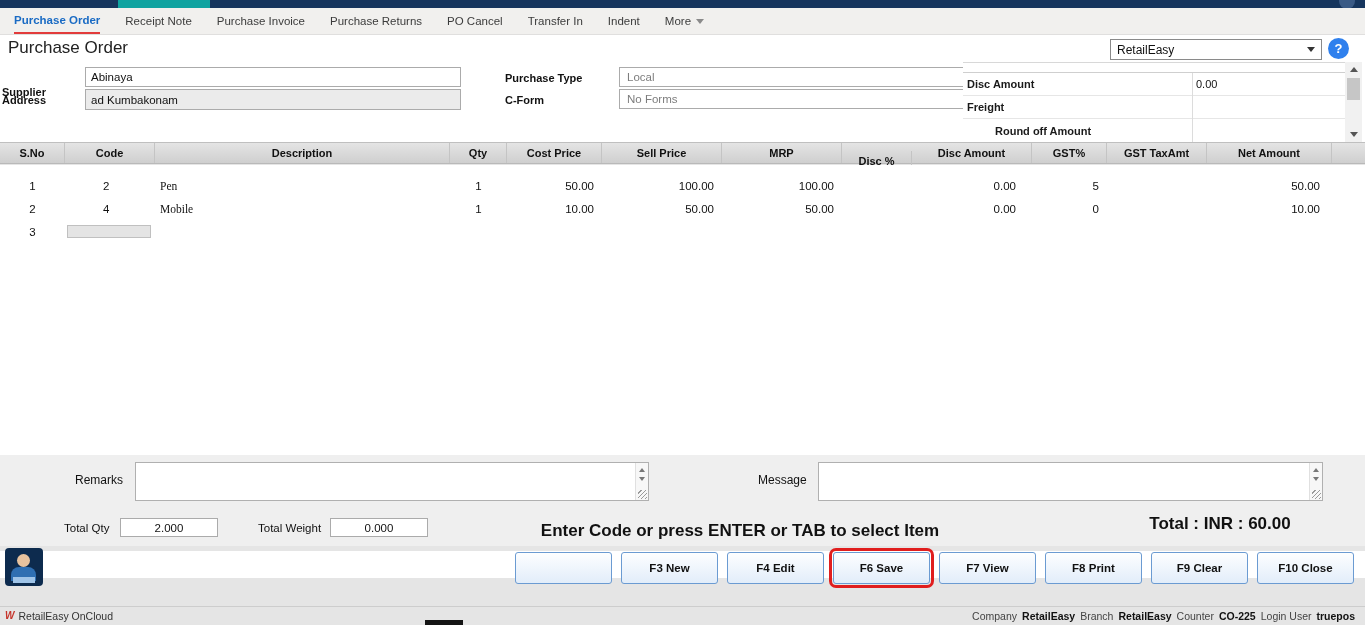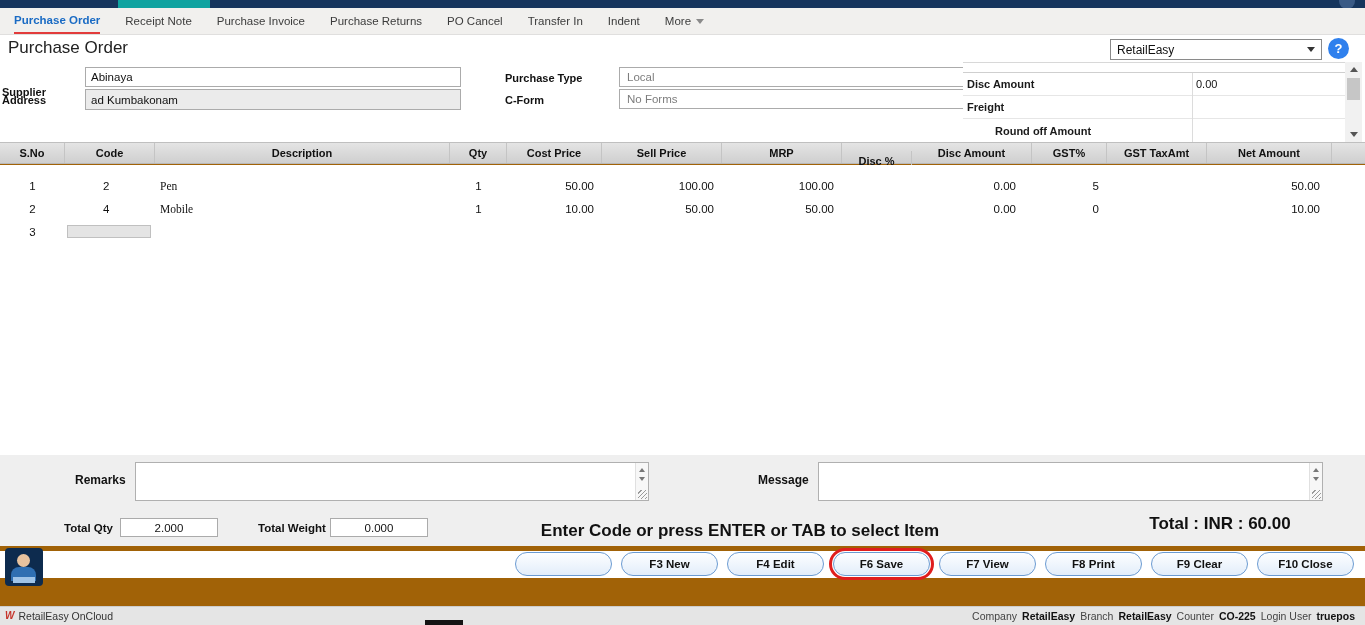--- a/index.html
+++ b/index.html
@@ -1,18 +1,18 @@
 <!DOCTYPE html>
 <html><head>
 <meta charset="utf-8">
 <style>
   *{margin:0;padding:0;box-sizing:border-box;}
   html,body{background:#fff;}
   body{font-family:"Liberation Sans",sans-serif;}
-  .root{position:relative;width:1365px;height:625px;background:#a16207;overflow:hidden;font-size:11px;color:#1a1a1a;}
+  .root{position:relative;width:1365px;height:625px;background:#e5e5e5;overflow:hidden;font-size:11px;color:#1a1a1a;}
 
   
   .topbar{position:absolute;left:0;top:0;width:100%;height:8px;background:#16355d;}
   .topbar-accent{position:absolute;left:118px;top:0;width:92px;height:8px;background:#0fa3a0;}
   .topbar-circle{position:absolute;right:10px;top:-7px;width:16px;height:16px;border-radius:50%;background:#3a5a85;}
 
   
   .tabbar{position:absolute;left:0;top:8px;width:100%;height:27px;background:#f1f0ee;display:flex;align-items:stretch;padding-left:14px;border-bottom:1px solid #e0dfde;}
   .tab{margin-right:25px;color:#3c3c3c;font-size:11.5px;display:flex;align-items:center;cursor:pointer;}
   .tab.active{color:#1a6bc4;font-weight:700;border-bottom:2px solid #e23b3b;}
@@ -60,36 +60,36 @@
   .c10{width:100px;} .c11{width:125px;} .c12{flex:1;}
   .center{justify-content:center;}
   .codeleft{padding-left:38px;}
   .descleft{padding-left:5px;font-family:Liberation Serif, serif;}
   .num{justify-content:flex-end;padding-right:8px;}
   .pr16{padding-right:16px;} .pr12{padding-right:12px;}
   .code-input{width:84px;height:13px;border:1px solid #c0c0c0;background:#e4e4e4;margin-left:2px;font-family:inherit;font-size:11px;padding:0 3px;}
 
   
   .bottom{position:absolute;left:0;top:455px;width:1365px;height:91px;background:#efefef;}
-  .blabel{position:absolute;font-weight:700;font-size:12px;color:#111;white-space:nowrap;}
+  .blabel{position:absolute;font-weight:400;font-size:12px;color:#111;white-space:nowrap;}
   .ta-wrap{position:absolute;background:#fff;border:1px solid #b0b0b0;}
   .ta-wrap textarea{border:none;outline:none;resize:none;width:calc(100% - 14px);height:100%;font-family:inherit;font-size:11.5px;padding:2px 5px;display:block;}
   .ta-scroll{position:absolute;right:0;top:0;width:13px;height:100%;border-left:1px solid #e0e0e0;background:#f7f7f7;}
   .ta-scroll .sp{position:absolute;left:0;width:12px;height:9px;display:flex;align-items:center;justify-content:center;cursor:pointer;}
   .sp.up{top:2px;} .sp.dn{top:11px;}
   .sp .tri-up{border-left-width:3px;border-right-width:3px;border-bottom-width:4px;border-bottom-color:#777;}
   .sp .tri-down{border-left-width:3px;border-right-width:3px;border-top-width:4px;border-top-color:#777;}
   .grip{position:absolute;right:1px;bottom:1px;width:9px;height:9px;background:repeating-linear-gradient(135deg,transparent 0 2px,#9a9a9a 2px 3px);cursor:nwse-resize;}
   .tinput{position:absolute;height:19px;border:1px solid #ababab;background:#fff;font-size:11.5px;text-align:center;font-family:inherit;color:#111;}
   .hint{position:absolute;left:500px;top:521px;width:480px;text-align:center;font-weight:700;font-size:17px;color:#111;}
   .grand-total{position:absolute;left:1125px;top:514px;width:190px;text-align:center;font-weight:700;font-size:17px;color:#111;}
 
   
   .btnrow{position:absolute;left:0;top:551px;width:1365px;height:27px;background:#fff;}
-  .fbtn{position:absolute;top:1px;width:97px;height:24px;border:1px solid #6b9bd2;border-radius:12px;background:linear-gradient(#fdfeff,#e2edfa);font-size:11.5px;font-weight:600;display:flex;align-items:center;justify-content:center;color:#111;font-family:inherit;cursor:pointer;}
+  .fbtn{position:absolute;top:1px;width:97px;height:32px;border:1px solid #6b9bd2;border-radius:3px;background:linear-gradient(#fdfeff,#e2edfa);font-size:11.5px;font-weight:600;display:flex;align-items:center;justify-content:center;color:#111;font-family:inherit;cursor:pointer;}
   .fbtn.save{outline:3px solid #e01e1e;outline-offset:1px;}
 
   
   .avatar{position:absolute;left:5px;top:548px;width:38px;height:38px;background:#0d2b4e;border-radius:4px;overflow:hidden;}
   .avatar .head{position:absolute;left:12px;top:6px;width:13px;height:13px;border-radius:50%;background:#e8c39e;}
   .avatar .body{position:absolute;left:6px;top:19px;width:25px;height:14px;border-radius:8px 8px 0 0;background:#2f6fb2;}
   .avatar .laptop{position:absolute;left:8px;top:29px;width:22px;height:6px;background:#9fc4e8;}
 
   
   .statusbar{position:absolute;left:0;top:606px;width:1365px;height:19px;background:#e5e5e5;border-top:1px solid #cdcdcd;display:flex;align-items:center;font-size:10.5px;color:#333;}

